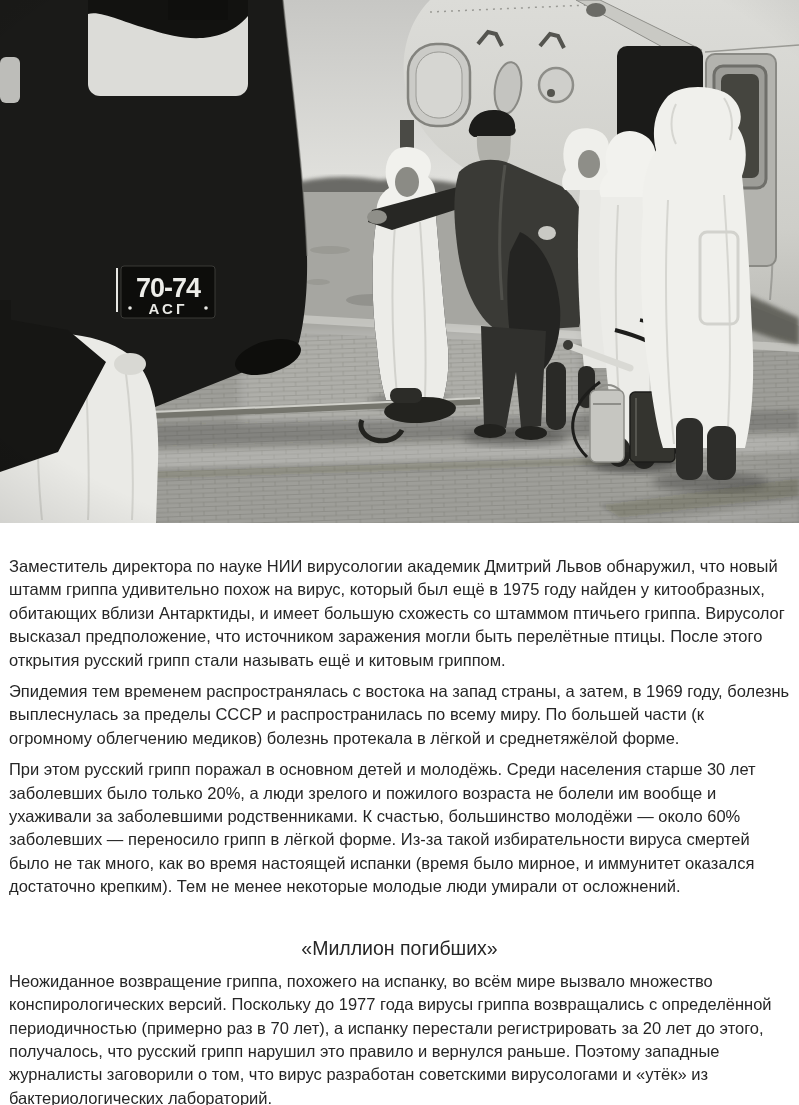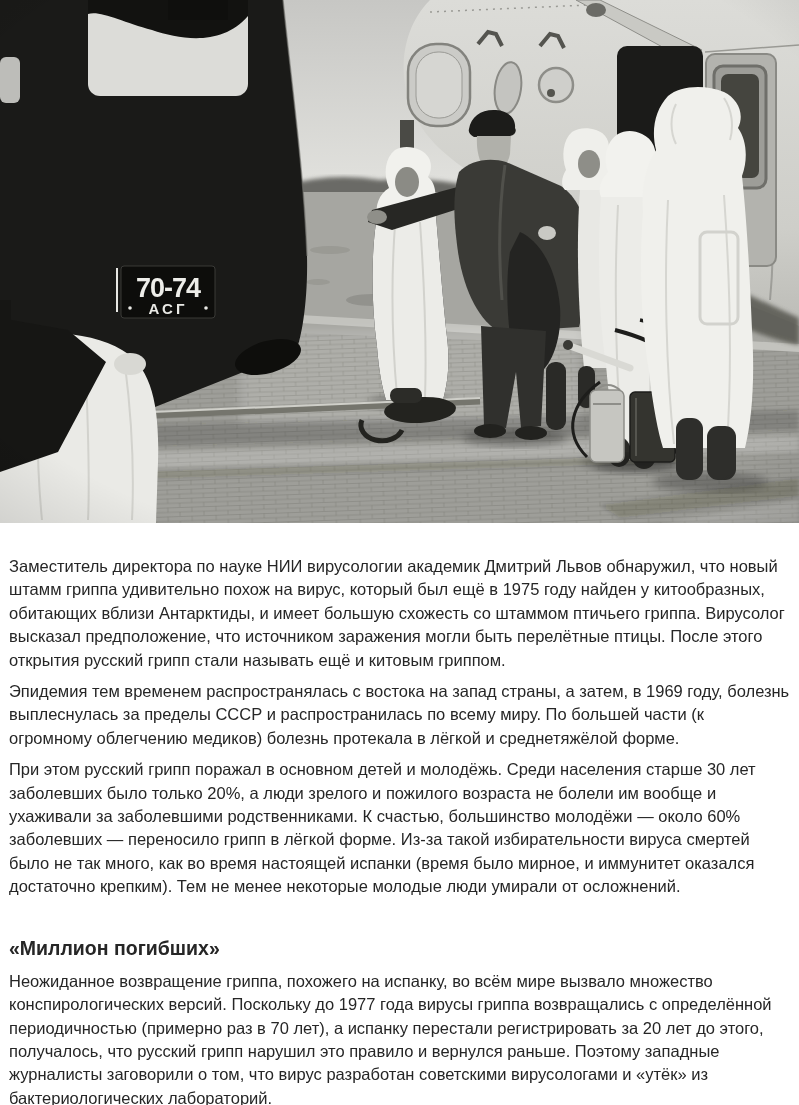--- a/index.html
+++ b/index.html
@@ -2,21 +2,21 @@
 <html lang="ru"><head>
 <meta charset="utf-8">
 <style>
   html,body{margin:0;padding:0;background:#ffffff;}
   body{width:799px;height:1105px;overflow:hidden;font-family:"Liberation Sans",sans-serif;}
   .page{width:799px;background:#ffffff;}
   figure.photo{margin:0;width:799px;height:523px;overflow:hidden;}
   figure.photo svg{display:block;width:799px;height:523px;}
   .article{padding:32px 9px 0 9px;color:#262626;font-size:16.5px;line-height:23.4px;}
   .article p{margin:0 0 8px 0;}
-  .article h2{font-size:19.5px;line-height:27px;margin:36px 0 8px 0;font-weight:700;color:#262626;}
+  .article h2{font-size:19.5px;line-height:27px;margin:36px 0 8px 0;font-weight:400;color:#262626;text-align:center;}
   .plate-num{font:700 27px "Liberation Sans",sans-serif;fill:#eeeeea;letter-spacing:-1px;}
   .plate-reg{font:700 15px "Liberation Sans",sans-serif;fill:#e9e9e5;letter-spacing:3px;}
 </style>
 </head>
 <body>
 
 <div class="page">
 
   <figure class="photo">
     <svg viewBox="0 0 799 523" preserveAspectRatio="none" xmlns="http://www.w3.org/2000/svg">

